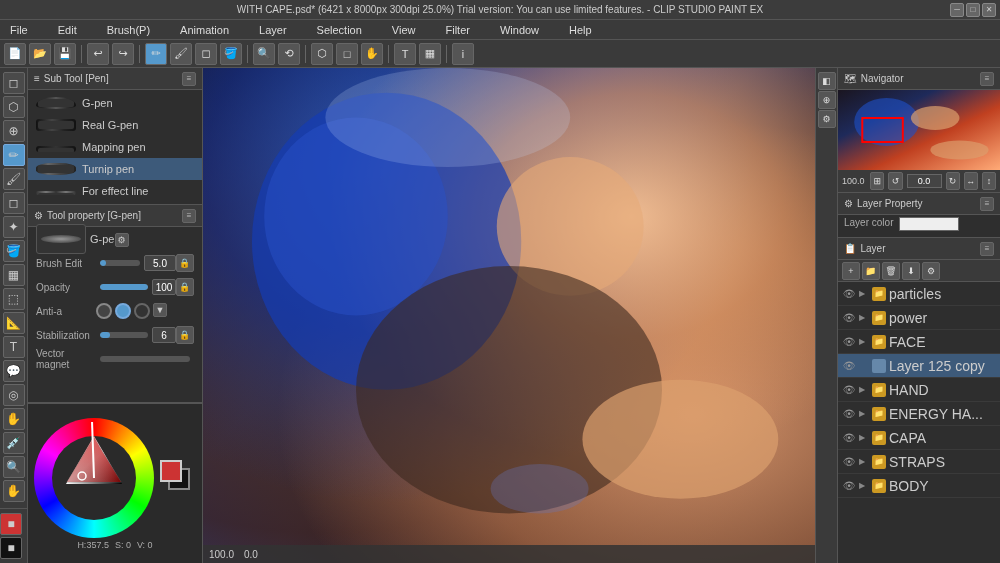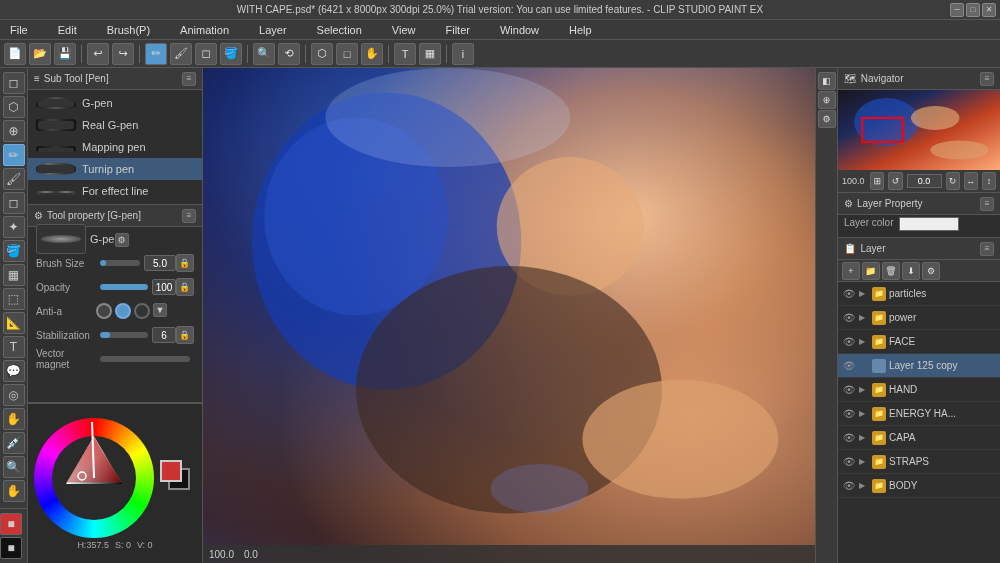--- a/index.html
+++ b/index.html
@@ -452,21 +452,21 @@
       color: #fff;
       flex-shrink: 0;
     }
     .layer-expand {
       width: 10px;
       font-size: 8px;
       color: #888;
     }
     .layer-name {
       flex: 1;
-      font-size: 10px;
+      font-size: 14px;
       overflow: hidden;
       text-overflow: ellipsis;
       white-space: nowrap;
     }
 
     
     .sm-btn {
       width: 18px;
       height: 18px;
       background: #555;
@@ -642,21 +642,21 @@
       <div class="prop-row">
         <div style="width:50px; height:30px; background:#333; border:1px solid #555; border-radius:3px; overflow:hidden; display:flex; align-items:center; justify-content:center;">
           <div style="width:40px; height:8px; background: radial-gradient(ellipse at 50% 50%, #999 0%, #333 100%); border-radius:50%;"></div>
         </div>
         <div style="margin-left:4px; position:relative;">
           <span style="font-size:11px; color:#ccc;">G-pen</span>
           <div style="position:absolute; right:-8px; top:0px; width:14px; height:14px; background:#555; border:1px solid #666; border-radius:2px; cursor:pointer; display:flex; align-items:center; justify-content:center; font-size:9px;">⚙</div>
         </div>
       </div>
       <div class="prop-row">
-        <span class="prop-label">Brush Size</span>
+        <span class="prop-label">Brush Edit</span>
         <div class="prop-slider">
           <div class="prop-slider-fill" style="width: 15%;"></div>
         </div>
         <input class="prop-input" style="width: 32px;" value="5.0">
         <div class="sm-btn">🔒</div>
       </div>
       <div class="prop-row">
         <span class="prop-label">Opacity</span>
         <div class="prop-slider">
           <div class="prop-slider-fill" style="width: 100%;"></div>

